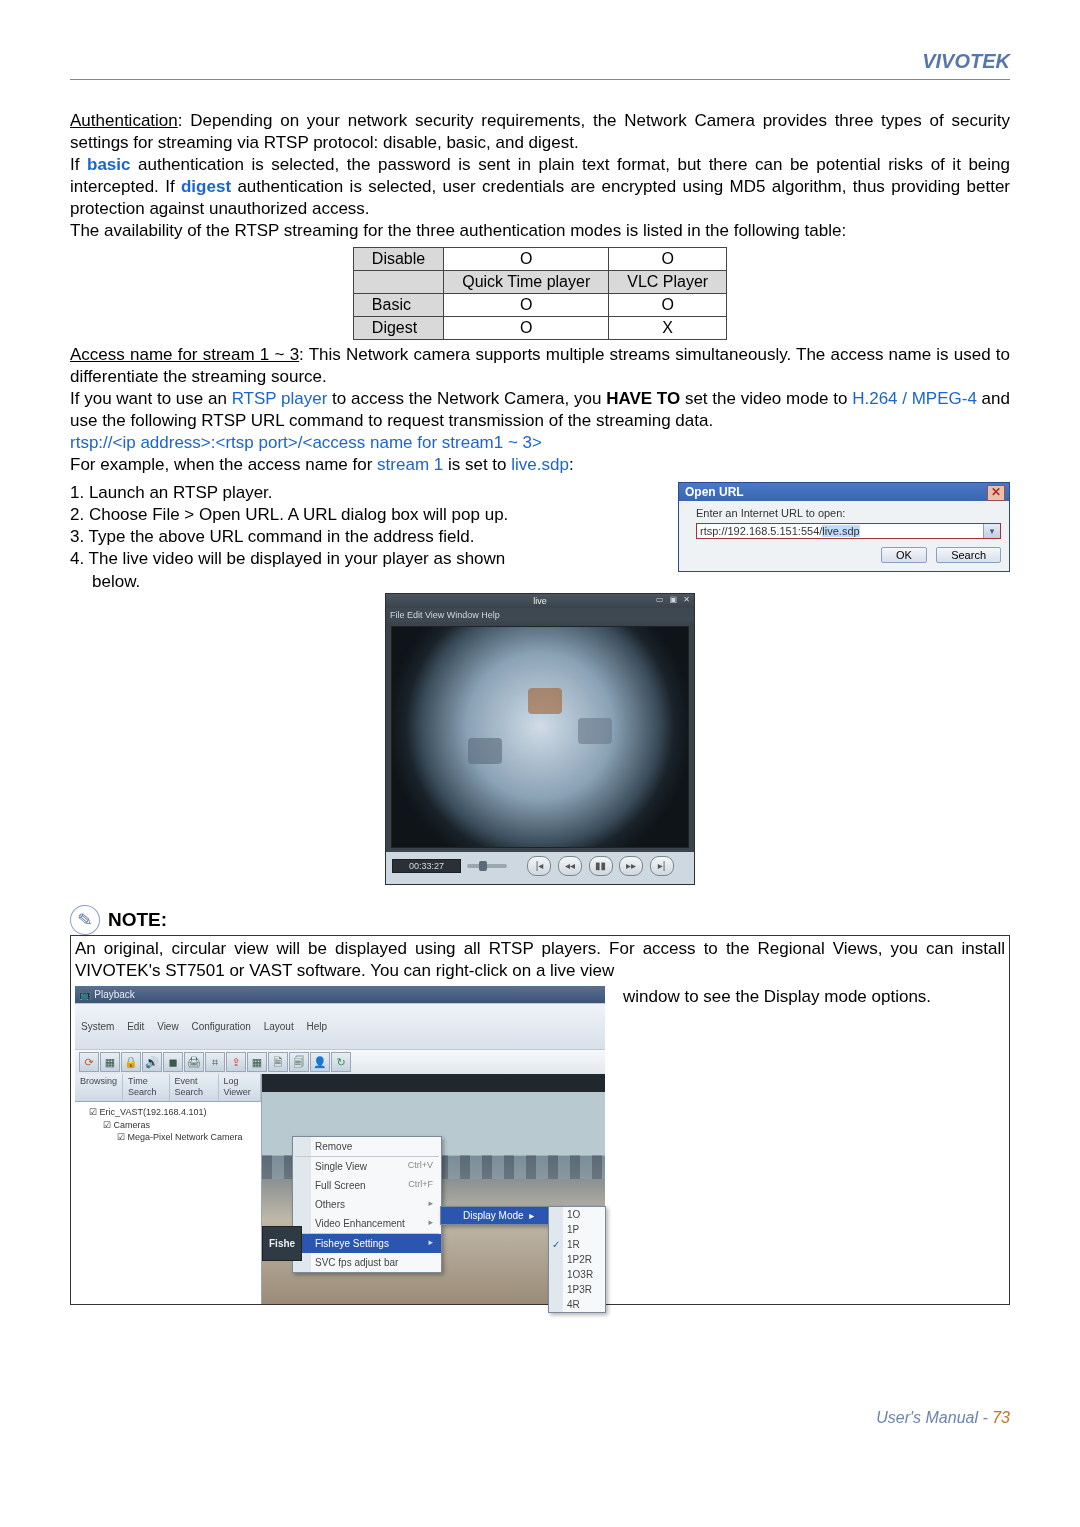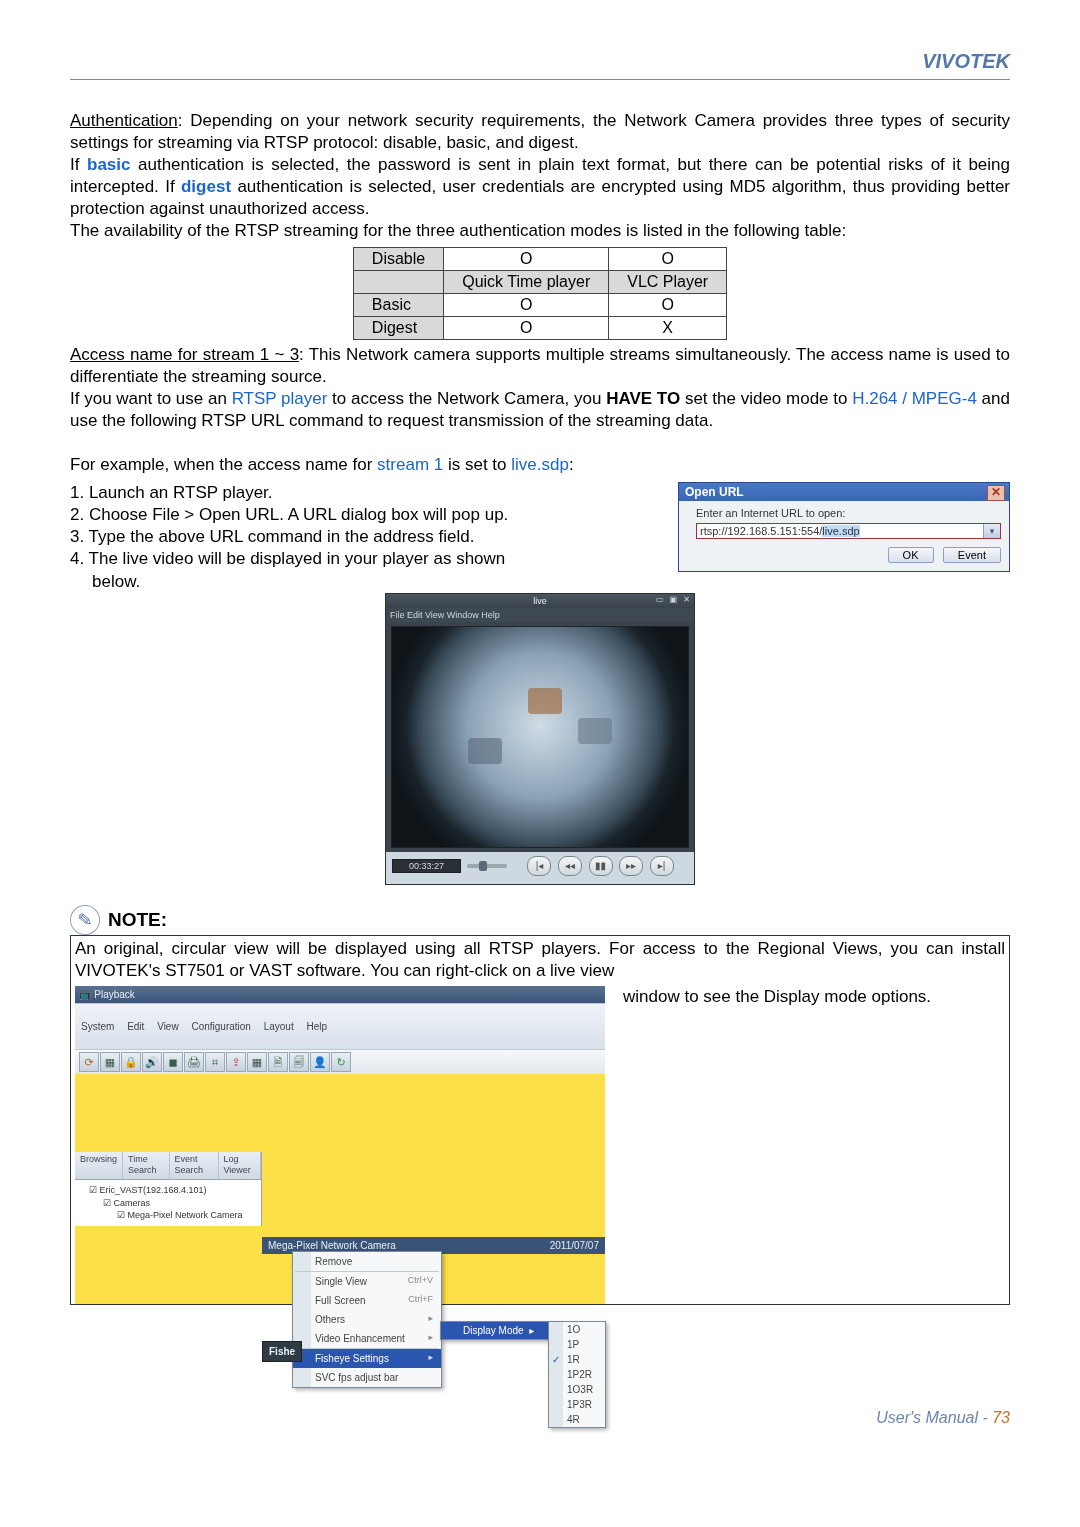--- a/index.html
+++ b/index.html
@@ -312,21 +312,20 @@
     border: 1px solid #98a8b8;
     display: grid;
     place-items: center;
     font-size: 11px;
     color: #3a5a4a;
   }
   .vast-main {
     display: flex;
     height: 230px;
     background: #fde047;
-    align-items: center;
   }
   .vast-tree {
     width: 186px;
     background: #fff;
     border-right: 1px solid #98a8b8;
     display: flex;
     flex-direction: column;
   }
   .vast-tabs {
     display: flex;
@@ -449,21 +448,21 @@
     color: #2a56b0;
   }
   .fisheye-split {
     position: absolute;
     left: 0;
     top: 152px;
     background: #2e3a44;
     color: #e8eef4;
     font-size: 10px;
     font-weight: bold;
-    padding: 3px 6px;
+    padding: 10px 6px;
     border: 1px solid #222;
   }
   .footer {
     text-align: right;
     font-style: italic;
     font-size: 16px;
     color: #6a86b0;
     margin-top: 104px;
   }
   .footer .pg { color: #c87020; }
@@ -503,21 +502,21 @@
       <td class="hdr" style="text-align:left">Digest</td>
       <td>O</td>
       <td>X</td>
     </tr>
   </tbody>
     </table>
 
   <div class="body-text">
     <span class="underline">Access name for stream 1 ~ 3</span><span>: This Network camera supports multiple streams simultaneously. The access name is used to differentiate the streaming source.</span><br>
     <span>If you want to use an </span><span class="blue">RTSP player</span><span> to access the Network Camera, you </span><span class="bold">HAVE TO</span><span> set the video mode to </span><span class="blue">H.264 / MPEG-4</span><span> and use the following RTSP URL command to request transmission of the streaming data.</span><br>
-    <br>
+    <span class="blue">rtsp://&lt;ip address&gt;:&lt;rtsp port&gt;/&lt;access name for stream1 ~ 3&gt;</span><br>
     <span>For example, when the access name for </span><span class="blue">stream 1</span><span> is set to </span><span class="blue">live.sdp</span><span>:</span>
   </div>
 
   <div class="figures-row">
     <div class="body-text" style="text-align:left">
       <div>1. Launch an RTSP player.</div>
       <div>2. Choose File &gt; Open URL. A URL dialog box will pop up.</div>
       <div>3. Type the above URL command in the address field.</div>
       <div>4. The live video will be displayed in your player as shown</div>
       <div style="padding-left:22px">below.</div>
@@ -529,21 +528,21 @@
         <div class="open-url-close">✕</div>
       </div>
       <div class="open-url-body">
         <label>Enter an Internet URL to open:</label>
         <div class="urlfield">
           <span>rtsp://192.168.5.151:554/</span><span style="background:#beddfa">live.sdp</span>
           <div class="dropdown-btn">▾</div>
         </div>
         <div class="open-url-buttons">
           <button>OK</button>
-          <button>Event</button>
+          <button>Search</button>
         </div>
       </div>
     </div>
 
     <div class="player-box">
       <div class="player-titlebar">
         &nbsp;
         <span class="mid">live</span>
         <span class="winbtns">▭ ▣ ✕</span>
       </div>

